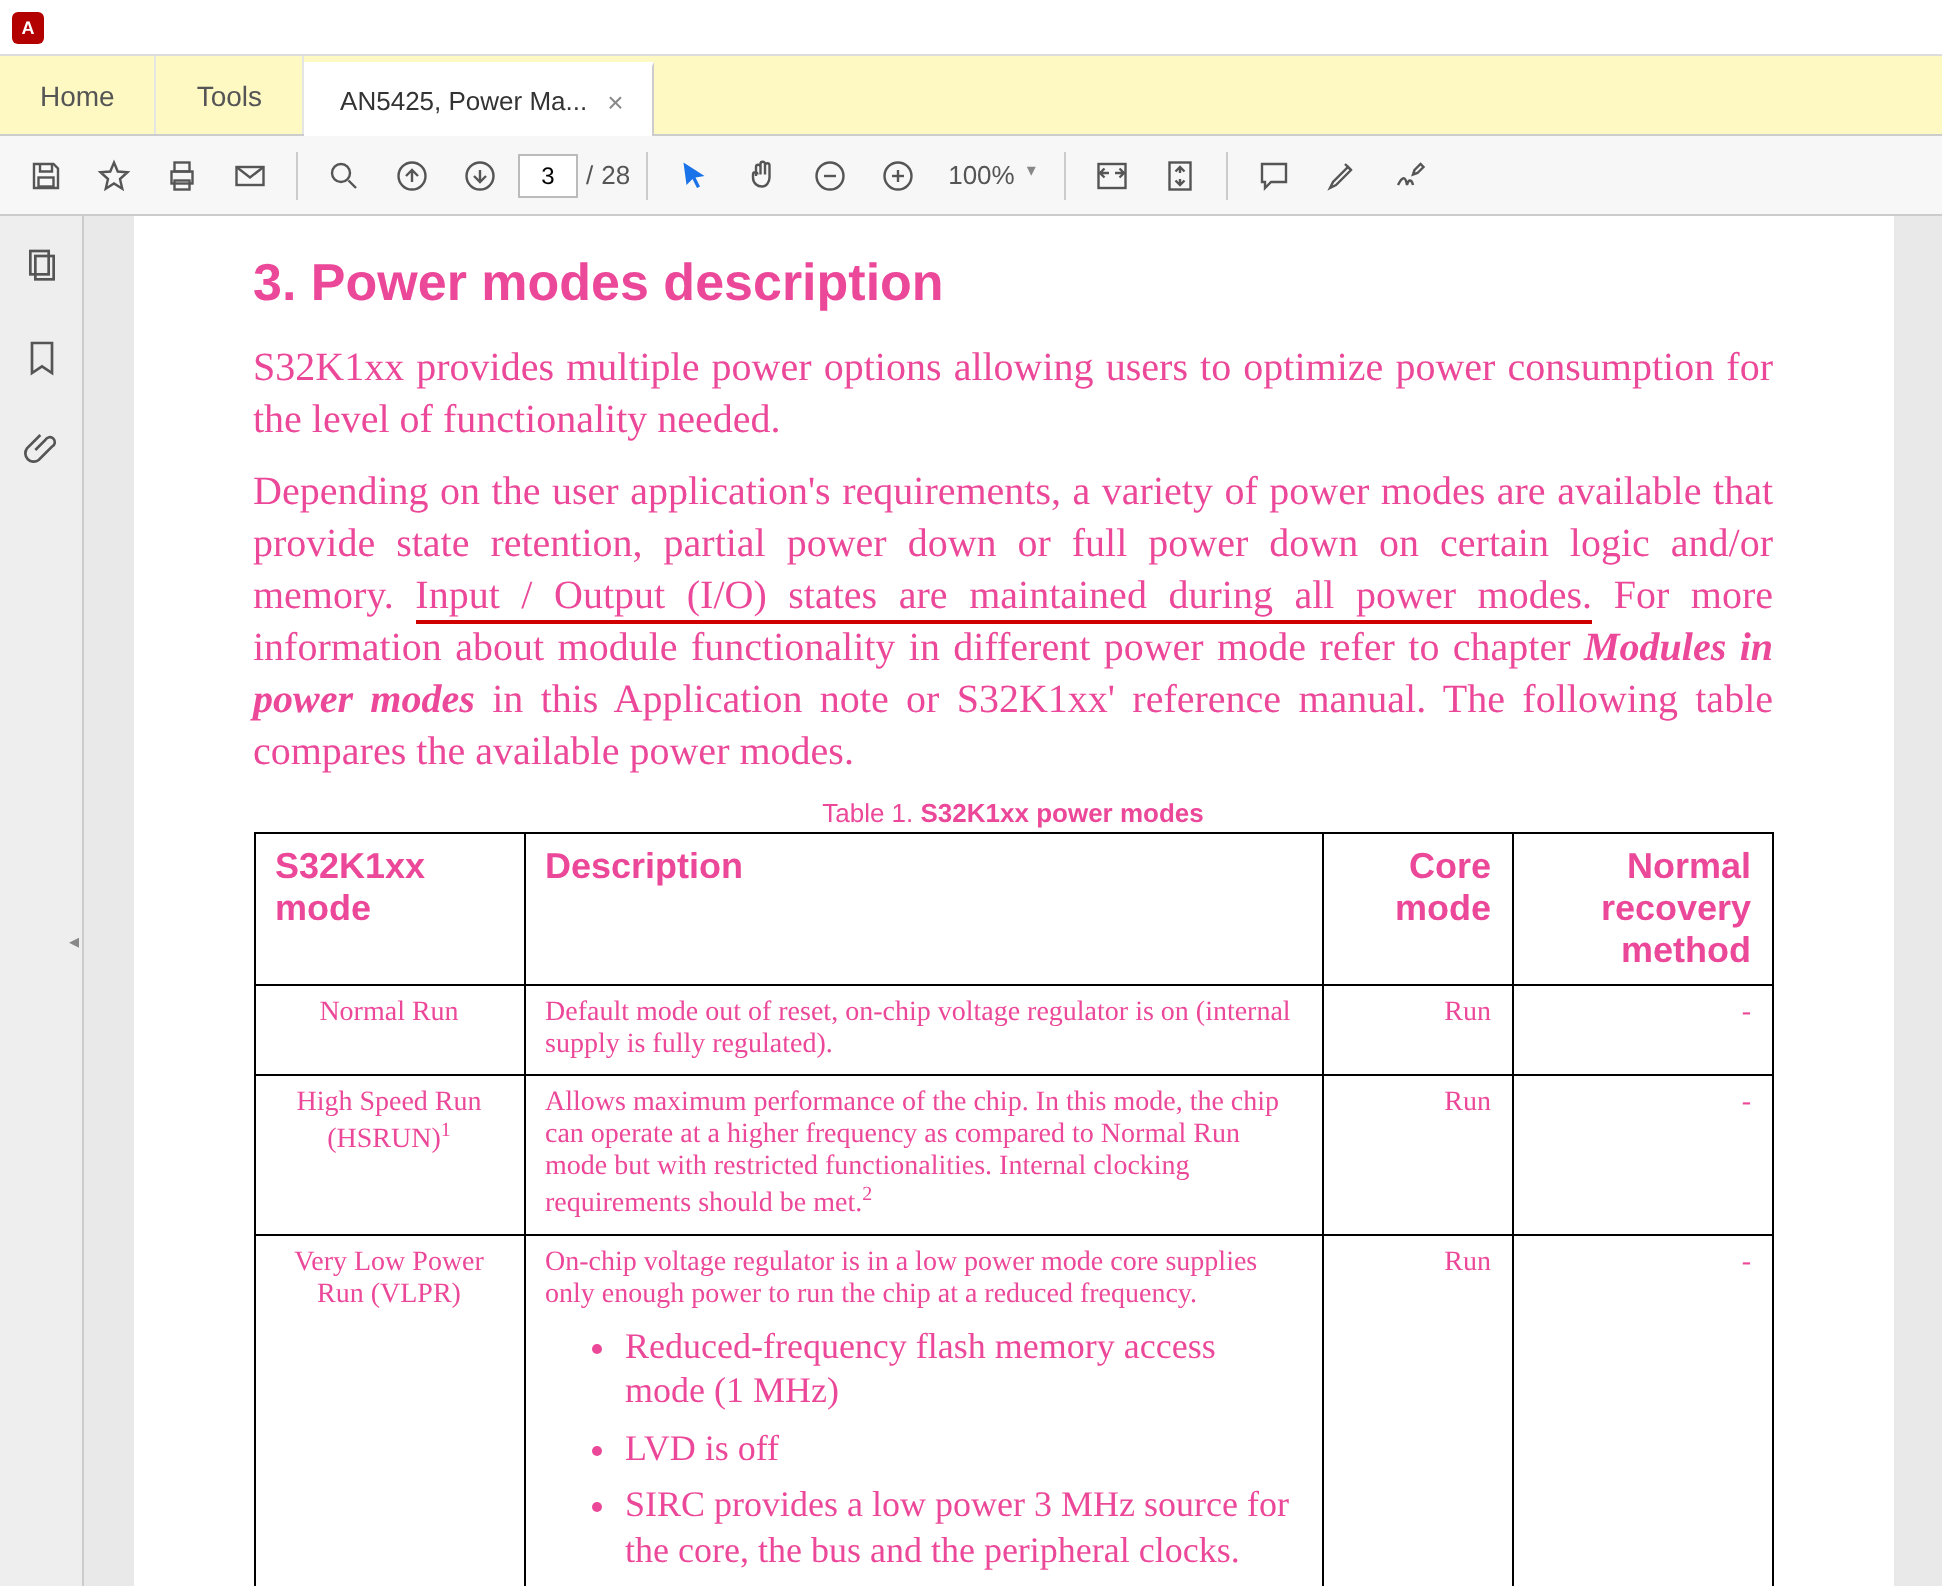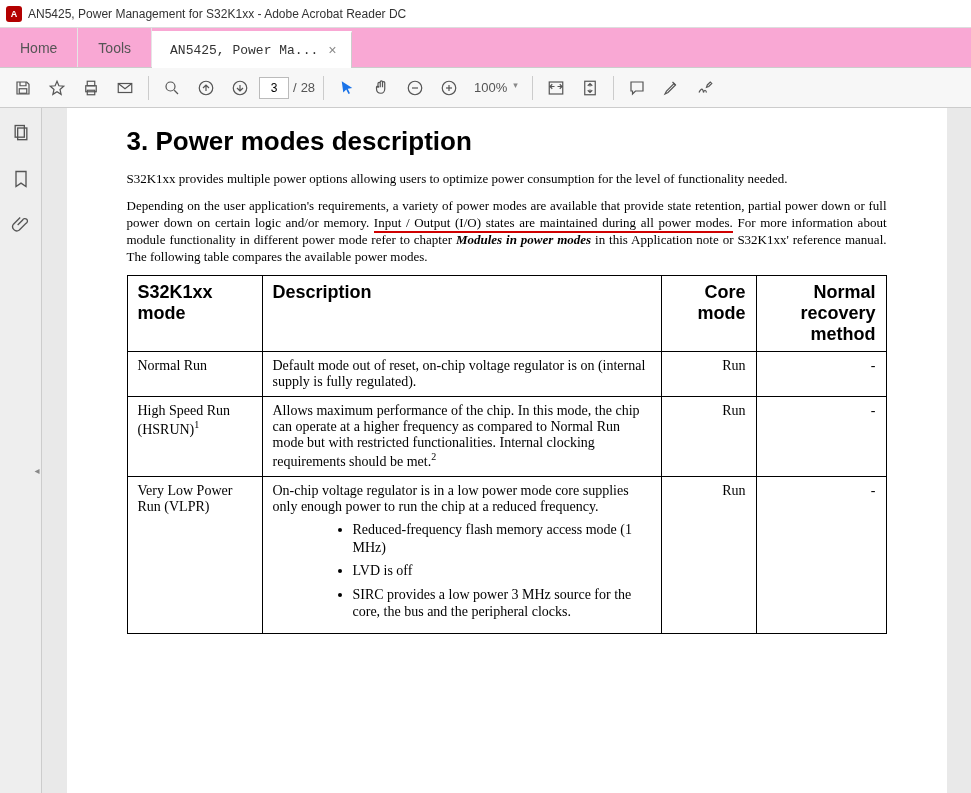--- a/index.html
+++ b/index.html
@@ -32,21 +32,21 @@
     position: relative;
     display: inline-flex;
     align-items: center;
     justify-content: center;
     color: #fff;
     font-size: 9px;
     font-weight: bold;
   }
   .tabbar {
     height: 40px;
-    background: #f9a8d4;
+    background: #fef9c3;
     border-bottom: 1px solid #ccc;
     display: flex;
     align-items: stretch;
   }
   .tabbar .tab-home, .tabbar .tab-tools {
     padding: 0 20px;
     display: flex;
     align-items: center;
     font-size: 14px;
     color: #555;
@@ -58,21 +58,20 @@
     display: flex;
     align-items: center;
     font-size: 13px;
     color: #333;
     background: #fff;
     border-right: 1px solid #ccc;
     border-top: 2px solid #fff;
     margin-top: 3px;
     height: 37px;
     gap: 10px;
-    font-family: Liberation Mono, monospace;
   }
   .doc-tab .close-x {
     font-size: 14px;
     color: #888;
     cursor: pointer;
   }
   .toolbar {
     height: 40px;
     background: #f7f7f7;
     border-bottom: 1px solid #ccc;
@@ -165,30 +164,30 @@
     overflow: auto;
     display: flex;
     justify-content: center;
   }
   .page {
     background: #fff;
     width: 880px;
     margin: 0;
     padding: 10px 60px 30px 60px;
     font-family: "Times New Roman", Times, serif;
-    color: #000000;
+    color: #ec4899;
   }
   .page h2 {
     font-family: Arial, sans-serif;
     font-size: 26px;
     font-weight: bold;
     margin: 8px 0 14px 0;
   }
   .page p {
-    font-size: 13px;
+    font-size: 20px;
     line-height: 1.3;
     margin: 0 0 10px 0;
     text-align: justify;
   }
   .underl {
     border-bottom: 2px solid #d00000;
     padding-bottom: 1px;
   }
   .ital-bold { font-style: italic; font-weight: bold; }
   .table-caption {
@@ -208,39 +207,37 @@
     padding: 6px 10px;
     vertical-align: top;
   }
   table.pm th {
     font-family: Arial, sans-serif;
     font-weight: bold;
     text-align: left;
     font-size: 18px;
   }
   table.pm th.center, table.pm td.center { text-align: right; }
-  table.pm td.mode { font-family: "Times New Roman", serif; margin-top: 28px; }
+  table.pm td.mode { text-align: center; font-family: "Times New Roman", serif; margin-top: 28px; }
   .sup { font-size: 10px; vertical-align: super; }
   ul.bullets {
     margin: 6px 0 0 0;
     padding-left: 40px;
   }
   ul.bullets li {
     margin-bottom: 6px;
-    font-size: 14px;
+    font-size: 18px;
     line-height: 1.25;
-    margin-left: 40px;
   }
 </style>
 </head>
 <body>
 
 <div class="titlebar">
   <span class="app-icon">A</span>
-  <span>AN5425, Power Management for S32K1xx - Adobe Acrobat Reader DC</span>
 </div>
 
 <div class="tabbar">
   <div class="tab-home">Home</div>
   <div class="tab-tools">Tools</div>
   <div class="doc-tab">
     <span>AN5425, Power Ma...</span>
     <span class="close-x">×</span>
   </div>
 </div>
@@ -376,20 +373,23 @@
     <div class="rail-collapse">◂</div>
   </div>
 
   <div class="doc-viewport">
     <div class="page">
       <h2>3. Power modes description</h2>
       <p>S32K1xx provides multiple power options allowing users to optimize power consumption for the level of functionality needed.</p>
       <p>
         <span>Depending on the user application's requirements, a variety of power modes are available that provide state retention, partial power down or full power down on certain logic and/or memory. </span><span class="underl">Input / Output (I/O) states are maintained during all power modes.</span><span> For more information about module functionality in different power mode refer to chapter </span><span class="ital-bold">Modules in power modes</span><span> in this Application note or S32K1xx' reference manual. The following table compares the available power modes.</span>
       </p>
+      <div class="table-caption">
+        <span>Table 1.    </span><span class="cap-bold">S32K1xx power modes</span>
+      </div>
       <table class="pm">
         <thead>
           <tr>
             <th style="width:135px">S32K1xx mode</th>
             <th>Description</th>
             <th class="center" style="width:95px">Core mode</th>
             <th class="center" style="width:130px">Normal recovery method</th>
           </tr>
         </thead>
         <tbody>

